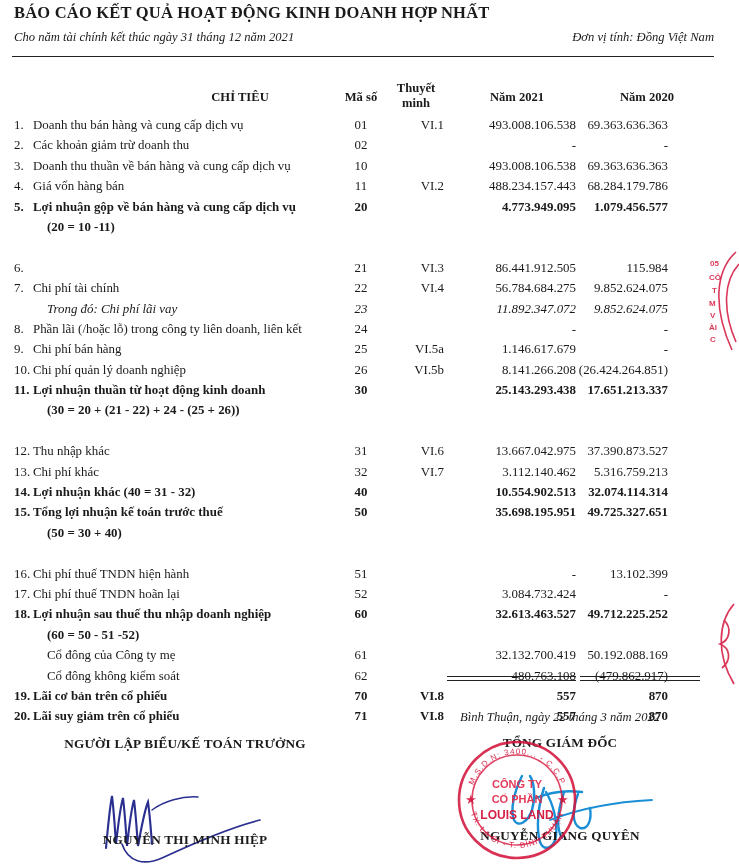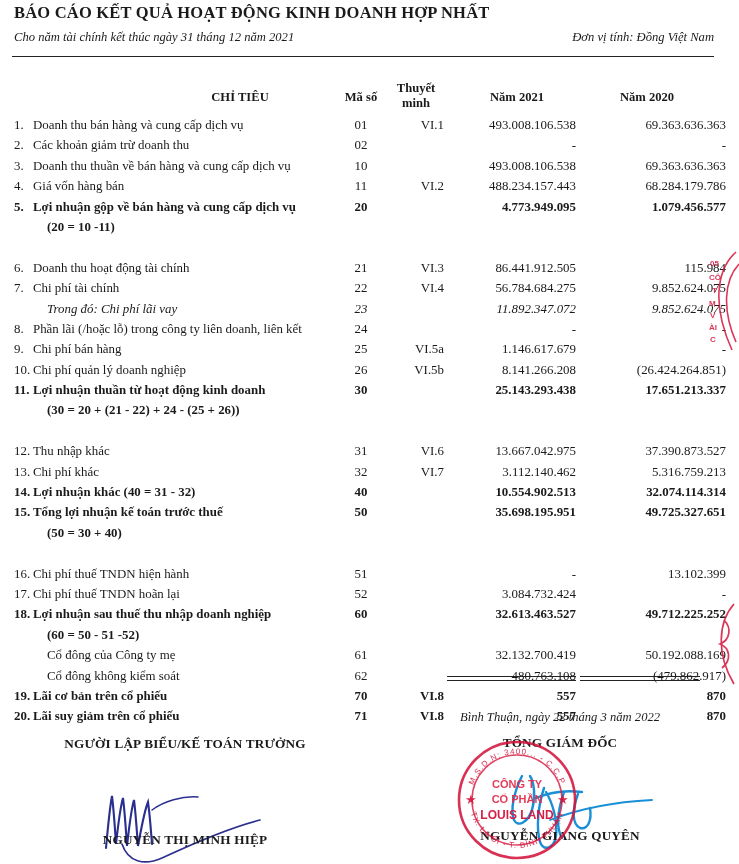--- a/index.html
+++ b/index.html
@@ -79,21 +79,21 @@
   }
   .row .note {
     position: absolute; left: 388px; top: 0;
     width: 56px; text-align: right;
   }
   .row .v1 {
     position: absolute; left: 446px; top: 0;
     width: 130px; text-align: right;
   }
   .row .v2 {
-    position: absolute; left: 604px; top: 0;
+    position: absolute; left: 546px; top: 0;
     width: 122px; text-align: right;
   }
   .row.bold, .row.bold .num, .row.bold .label,
   .row.bold .code, .row.bold .v1, .row.bold .v2 { font-weight: bold; }
   .row.ital .label, .row.ital .code,
   .row.ital .v1, .row.ital .v2 { font-style: italic; }
   .row.spacer { height: 20.4px; }
 
   
   .rule-bot { position: absolute; height: 0; border-top: 1.5px solid #222; }
@@ -215,21 +215,20 @@
         <span class="num"></span>
         <span class="label indent">(20 = 10 -11)</span>
         <span class="code"></span>
         <span class="note"></span>
         <span class="v1"></span>
         <span class="v2"></span>
       </div>
       <div class="row spacer"></div>
       <div class="row">
         <span class="num">6.</span>
-        <span class="label">Doanh thu hoạt động tài chính</span>
         <span class="code">21</span>
         <span class="note">VI.3</span>
         <span class="v1">86.441.912.505</span>
         <span class="v2">115.984</span>
       </div>
       <div class="row">
         <span class="num">7.</span>
         <span class="label">Chi phí tài chính</span>
         <span class="code">22</span>
         <span class="note">VI.4</span>

